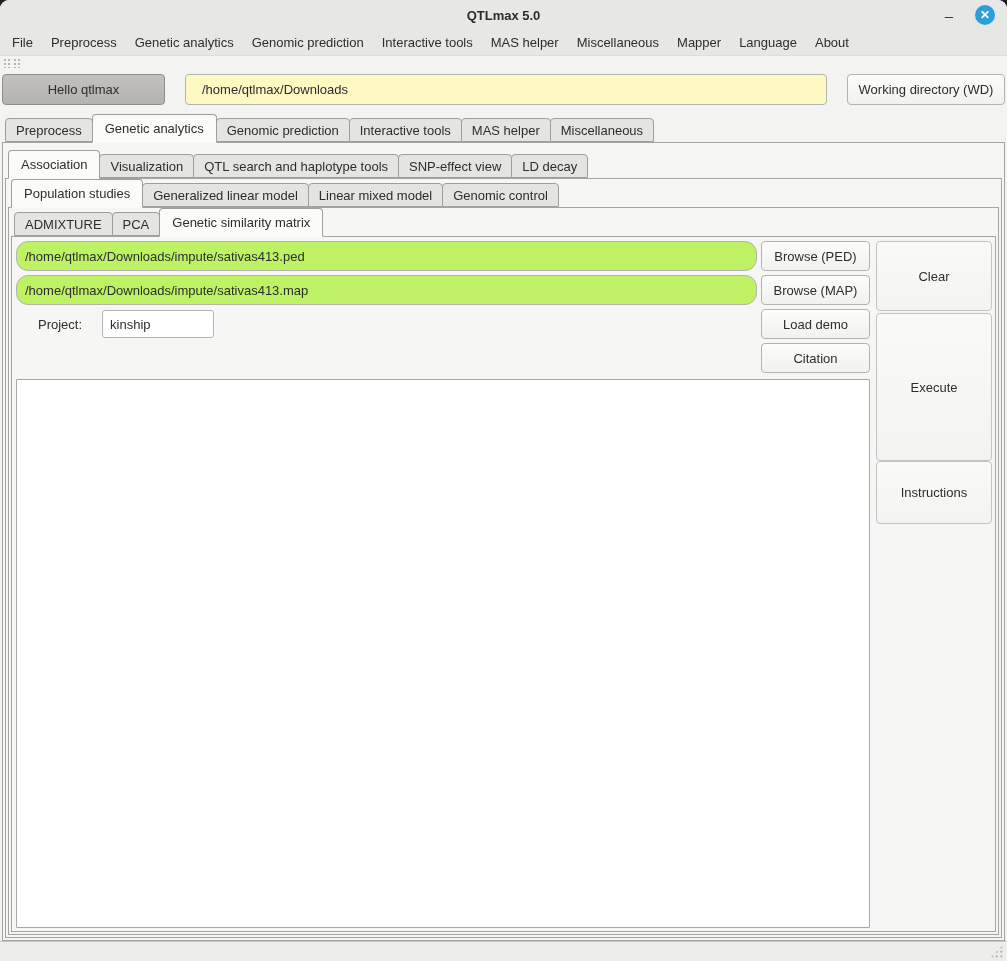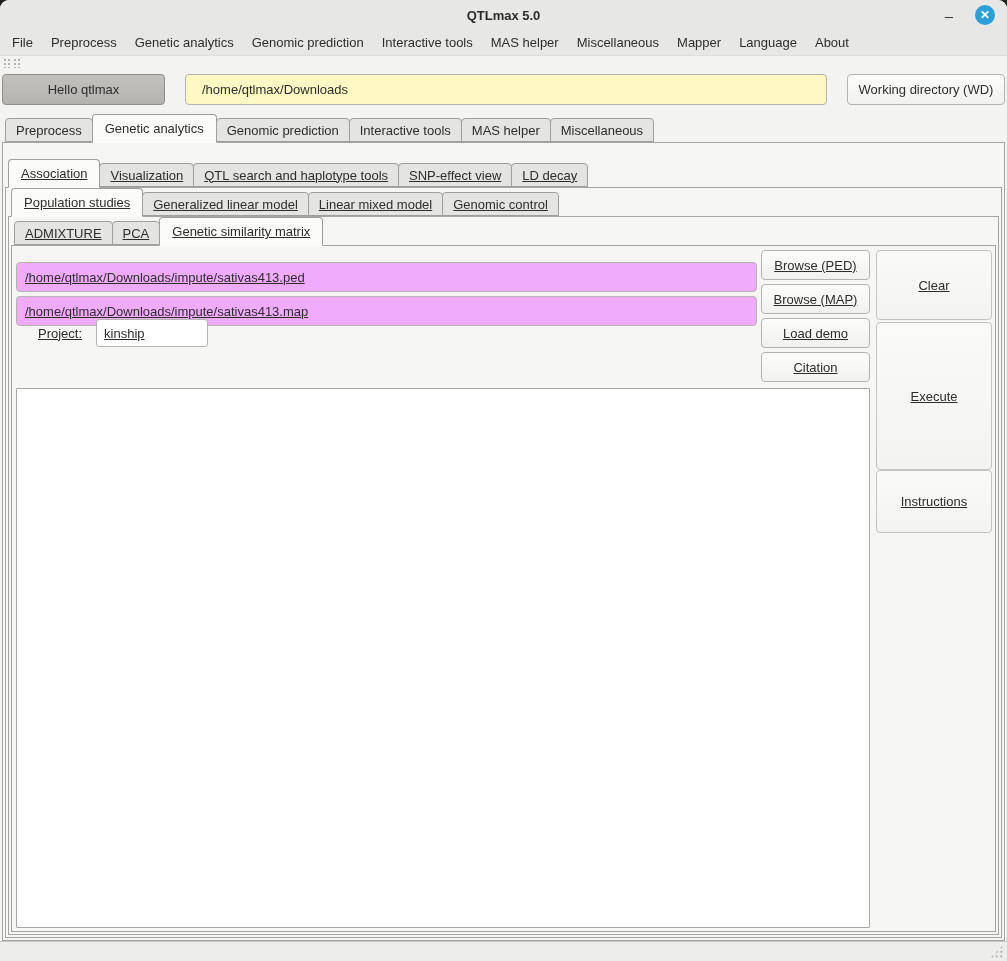--- a/index.html
+++ b/index.html
@@ -27,31 +27,31 @@
   .wd-input { flex:1; background:#fef9c3; border:1px solid #b3b3b0; border-radius:4px; padding:0 16px; font:13px "Liberation Sans", sans-serif; color:#2d2d2d; outline:none; }
   .wd-btn { width:158px; background:linear-gradient(#fcfcfb,#f1f1ef); border:1px solid #b3b3b0; border-radius:4px; display:flex; align-items:center; justify-content:center; }
 
   
   .tabs { display:flex; align-items:flex-end; height:25px; padding-left:3px; position:relative; z-index:2; flex:0 0 auto; }
   .tab { height:24px; background:#e4e4e2; border:1px solid #9e9e9b; border-radius:4px 4px 0 0; padding:0 10px; display:flex; align-items:center; margin-right:-1px; color:#2d2d2d; white-space:nowrap; }
   .tab.active { height:29px; margin-bottom:-1px; background:#fbfbfa; border-bottom:1px solid #fbfbfa; padding:0 12px; position:relative; z-index:3; }
 
   
   .pane { border:1px solid #a4a4a1; background:#f6f6f4; flex:1; display:flex; flex-direction:column; min-height:0; position:relative; z-index:1; }
-  .pane-l1 { margin:0 2px; padding:19px 2px 2px 2px;text-decoration:underline; }
+  .pane-l1 { margin:0 2px; padding:10px 2px 2px 2px; }
   .pane-l2, .pane-l3 { padding:3px 2px 2px 2px; }
   .pane-l4 { padding:4px 3px 3px 4px; flex-direction:row; gap:6px; }
 
   
   .main-left { flex:1; display:flex; flex-direction:column; min-width:0; }
   .io-grid { display:grid; grid-template-columns:1fr 109px; grid-auto-rows:30px; gap:4px 4px; flex:0 0 auto; }
-  .path-input { width:100%; height:30px; background:#f0abfc; border:1px solid #b3b3b0; border-radius:4px; padding:0 8px; font:13px "Liberation Sans", sans-serif; color:#2d2d2d; outline:none;margin-top:12px; }
+  .path-input { width:100%; height:30px; background:#bef264; border:1px solid #b3b3b0; border-radius:12px; padding:0 8px; font:13px "Liberation Sans", sans-serif; color:#2d2d2d; outline:none; }
   .btn { background:linear-gradient(#fcfcfb,#f1f1ef); border:1px solid #b3b3b0; border-radius:4px; display:flex; align-items:center; justify-content:center; color:#2d2d2d; font-size:13px; }
   .project-row { display:flex; align-items:center; }
-  .project-label { margin-left:22px; margin-right:14px; }
+  .project-label { margin-left:22px; margin-right:20px; }
   .project-input { width:112px; height:28px; background:#ffffff; border:1px solid #b3b3b0; border-radius:3px; padding:0 7px; font:13px "Liberation Sans", sans-serif; color:#2d2d2d; outline:none; }
   .output-console { flex:1; margin-top:6px; background:#ffffff; border:1px solid #a7a7a4; border-radius:1px; }
 
   
   .action-col { width:116px; flex:0 0 auto; display:flex; flex-direction:column; }
   .action-btn { width:100%; background:linear-gradient(#fafaf8,#f3f3f1); border:1px solid #c3c3c0; border-radius:4px; display:flex; align-items:center; justify-content:center; }
   .clear-btn { height:70px; margin-bottom:2px; }
   .instructions-btn { height:63px; margin-bottom:7px; }
   .execute-btn { height:148px; }
 

